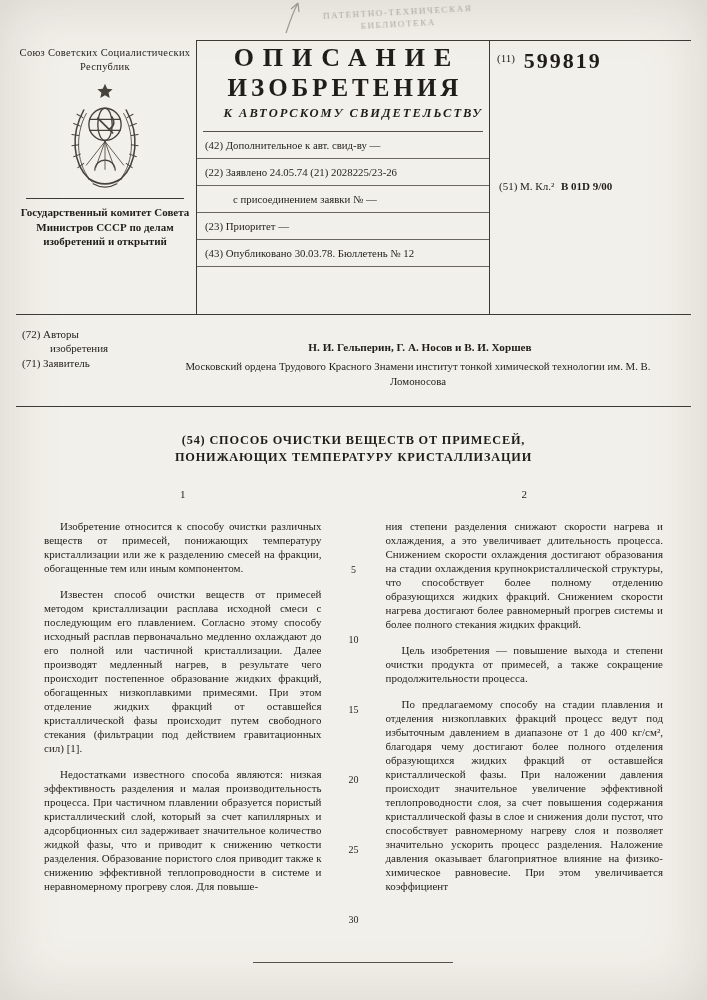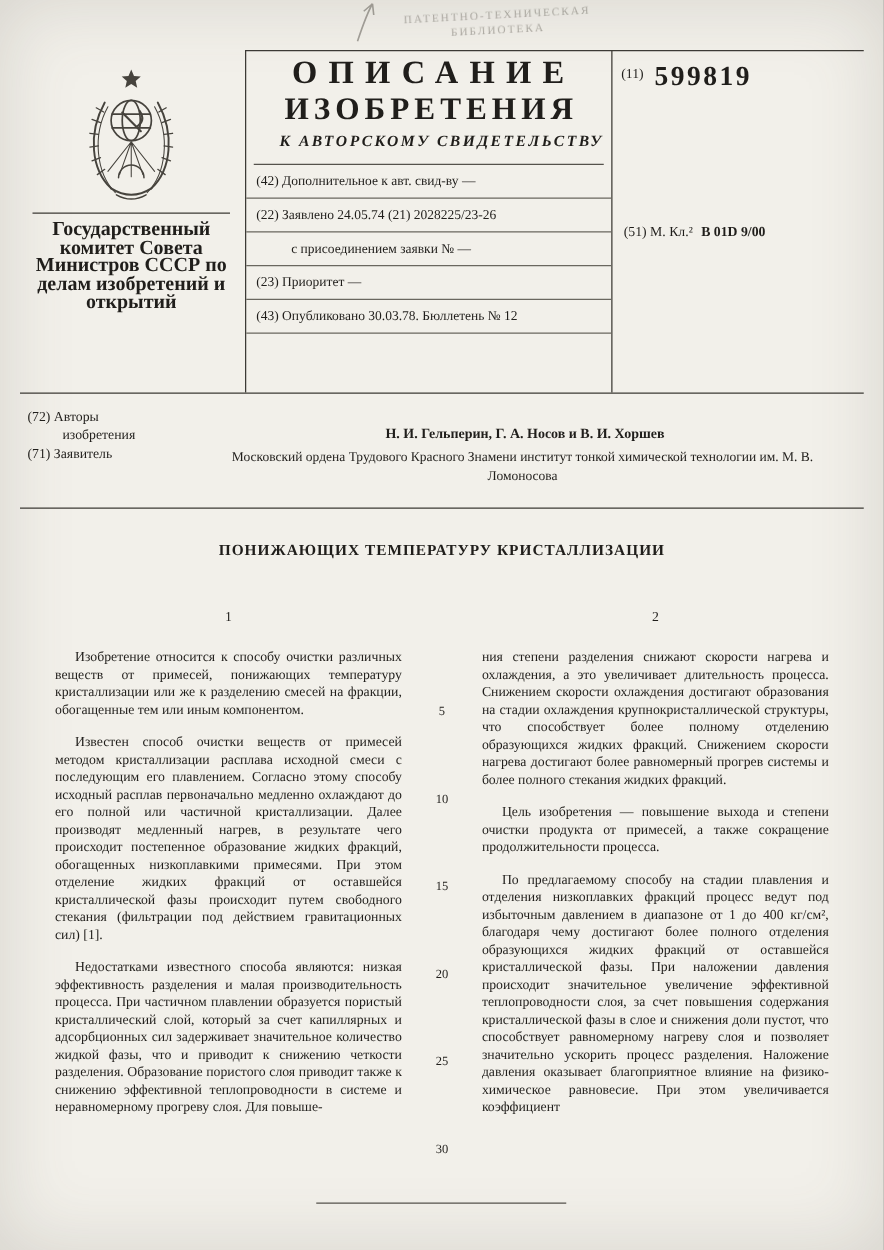--- a/index.html
+++ b/index.html
@@ -37,21 +37,21 @@
   .hl-top { left:196px; top:40px; width:495px; }
   .hl-header-bottom { left:16px; top:314px; width:675px; }
   .hl-authors-bottom { left:16px; top:406px; width:675px; }
   .bottom-rule { position:absolute; left:253px; top:962px; width:200px; height:1px; background:#55524c; }
 
   
   .hdr-left { position:absolute; left:16px; top:46px; width:178px; text-align:center; }
   .union { font-size:10.5px; line-height:14px; letter-spacing:.3px; }
   .emblem { display:block; margin:8px auto 2px; opacity:.9; }
   .hr-left { border:none; border-top:1px solid #3c3a35; margin:4px 10px 6px; }
-  .committee { font-weight:bold; font-size:16px; line-height:14.5px; }
+  .committee { font-weight:bold; font-size:11px; line-height:14.5px; }
 
   
   .hdr-mid { position:absolute; left:197px; top:43px; width:292px; }
   .mast1 { font-size:26px; font-weight:bold; letter-spacing:9px; text-align:center; line-height:30px; padding-left:8px; }
   .mast2 { font-size:25px; font-weight:bold; letter-spacing:4px; text-align:center; line-height:30px; padding-left:4px; }
   .mast3 { font-size:12.5px; font-weight:bold; letter-spacing:2px; text-align:right;
            margin:3px 6px 0; padding-bottom:10px; border-bottom:1px solid #55524c;font-style:italic; }
   .fields { font-size:10.8px; }
   .field { padding:7px 4px 6px 8px; border-bottom:1px solid #6a675f; min-height:13px; line-height:13px; }
   .field.last { border-bottom:none; }
@@ -105,20 +105,21 @@
   </div>
 
   <div class="vline v1"></div>
   <div class="vline v2"></div>
   <div class="hline hl-top"></div>
   <div class="hline hl-header-bottom"></div>
   <div class="hline hl-authors-bottom"></div>
   <div class="bottom-rule"></div>
 
   <div class="hdr-left">
+    <div class="union">Союз Советских Социалистических Республик</div>
     <svg class="emblem" viewBox="0 0 100 132" width="86" height="112">
       <g stroke="#34312b" fill="none" stroke-width="1.6" stroke-linecap="round">
         <path d="M50 2 l2.6 6 6.4 .6 -4.8 4.2 1.4 6.2 -5.6 -3.4 -5.6 3.4 1.4 -6.2 -4.8 -4.2 6.4 -.6 z" fill="#34312b" stroke="none"></path>
         <circle cx="50" cy="50" r="19"></circle>
         <ellipse cx="50" cy="50" rx="8.5" ry="19"></ellipse>
         <line x1="32" y1="44" x2="68" y2="44"></line>
         <line x1="32" y1="57" x2="68" y2="57"></line>
         <path d="M41.5 42.5 L59 60" stroke-width="2"></path>
         <path d="M58 41 q6 9 -3 15" stroke-width="2"></path>
         <path d="M50 70 L28 98 M50 70 L39 101 M50 70 L50 103 M50 70 L61 101 M50 70 L72 98" stroke-width="1"></path>
@@ -161,20 +162,21 @@
     </div>
   </div>
 
   <div class="a72">(72) Авторы</div>
   <div class="a72b">изобретения</div>
   <div class="a71">(71) Заявитель</div>
   <div class="names">Н. И. Гельперин, Г. А. Носов и В. И. Хоршев</div>
   <div class="applicant">Московский ордена Трудового Красного Знамени институт тонкой химической технологии им. М. В. Ломоносова</div>
 
   <div class="title54">
+    <div>(54) СПОСОБ ОЧИСТКИ ВЕЩЕСТВ ОТ ПРИМЕСЕЙ,</div>
     <div>ПОНИЖАЮЩИХ ТЕМПЕРАТУРУ КРИСТАЛЛИЗАЦИИ</div>
   </div>
 
   <div class="bodytxt">
     <div class="bcol">
       <div class="colhead">1</div>
       <p class="indent">Изобретение относится к способу очистки различных веществ от примесей, понижающих температуру кристаллизации или же к разделению смесей на фракции, обогащенные тем или иным компонентом.</p>
       <p class="indent">Известен способ очистки веществ от примесей методом кристаллизации расплава исходной смеси с последующим его плавлением. Согласно этому способу исходный расплав первоначально медленно охлаждают до его полной или частичной кристаллизации. Далее производят медленный нагрев, в результате чего происходит постепенное образование жидких фракций, обогащенных низкоплавкими примесями. При этом отделение жидких фракций от оставшейся кристаллической фазы происходит путем свободного стекания (фильтрации под действием гравитационных сил) [1].</p>
       <p class="indent">Недостатками известного способа являются: низкая эффективность разделения и малая производительность процесса. При частичном плавлении образуется пористый кристаллический слой, который за счет капиллярных и адсорбционных сил задерживает значительное количество жидкой фазы, что и приводит к снижению четкости разделения. Образование пористого слоя приводит также к снижению эффективной теплопроводности в системе и неравномерному прогреву слоя. Для повыше-</p>
     </div>

